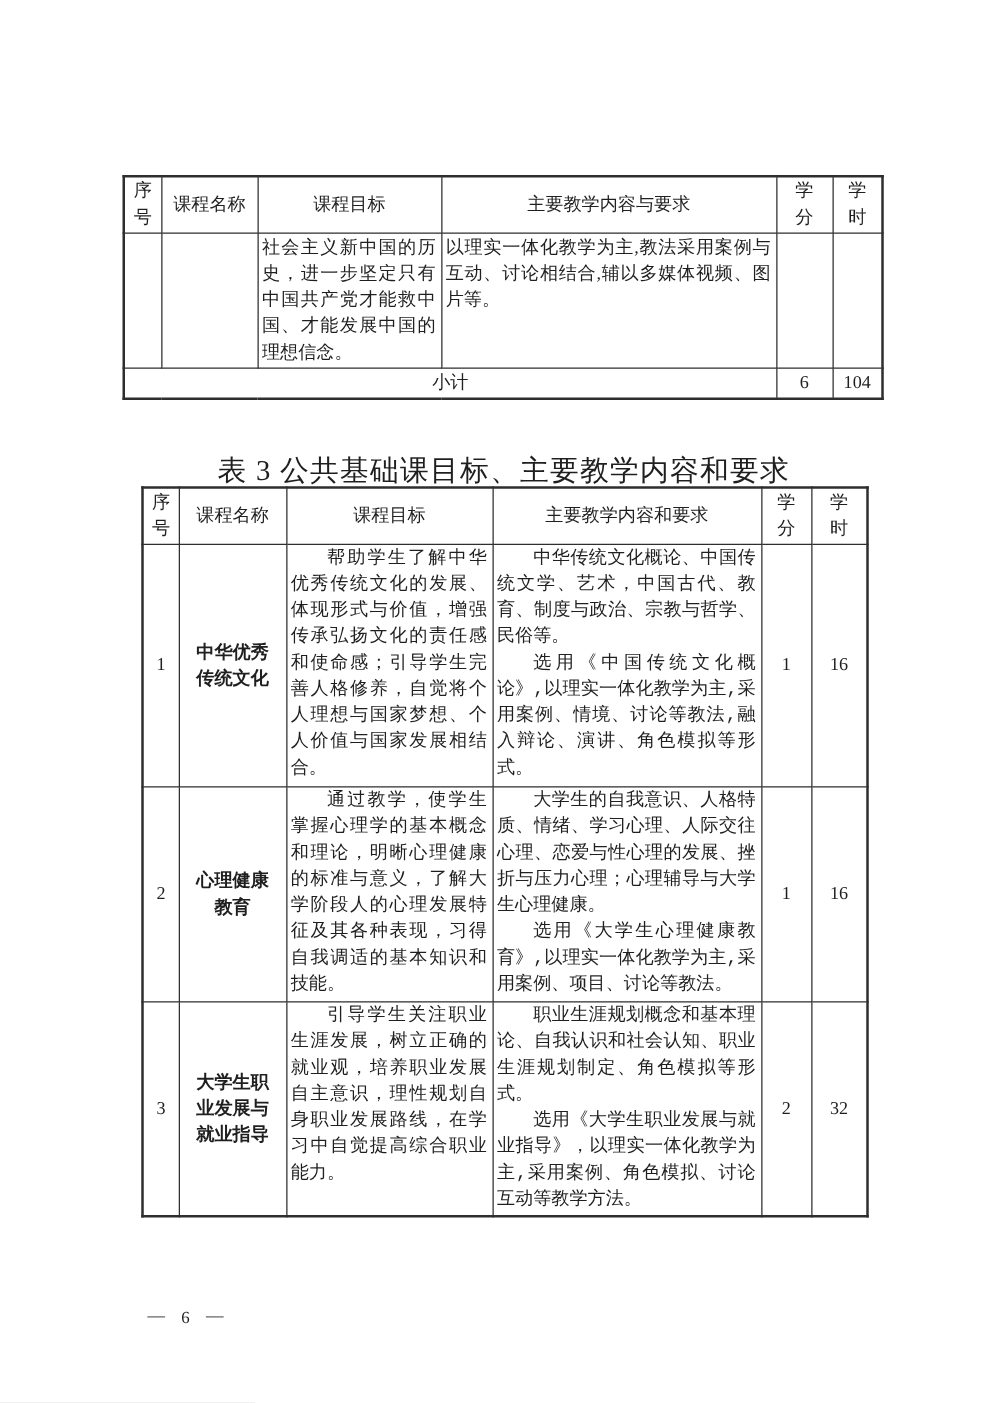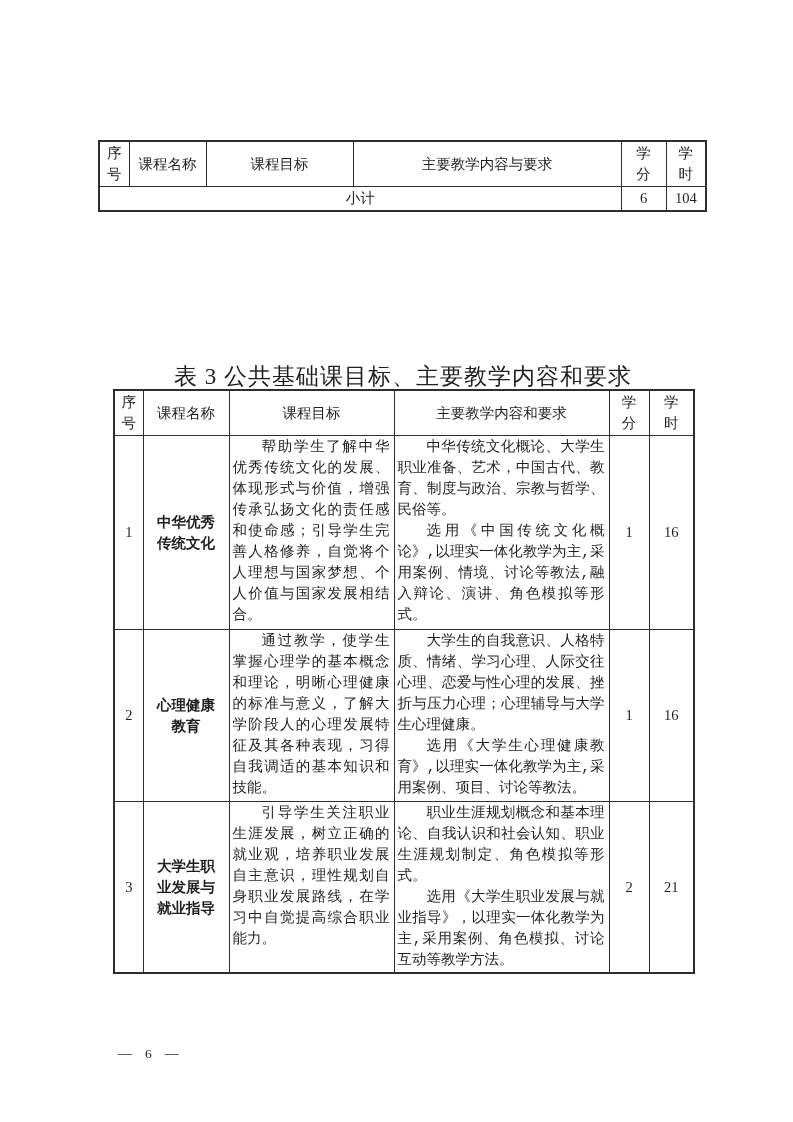--- a/index.html
+++ b/index.html
@@ -97,20 +97,28 @@
       <th class="pre">序
 号</th>
       <th>课程名称</th>
       <th>课程目标</th>
       <th>主要教学内容与要求</th>
       <th class="pre">学
 分</th>
       <th class="pre">学
 时</th>
     </tr>
+    <tr class="body">
+      <td class="c"></td>
+      <td class="c"></td>
+      <td class="txt">社会主义新中国的历史，进一步坚定只有中国共产党才能救中国、才能发展中国的理想信念。</td>
+      <td class="txt">以理实一体化教学为主,教法采用案例与互动、讨论相结合,辅以多媒体视频、图片等。</td>
+      <td class="c"></td>
+      <td class="c"></td>
+    </tr>
     <tr class="subtotal">
       <td class="c" colspan="4">小计</td>
       <td class="c">6</td>
       <td class="c">104</td>
     </tr>
   </tbody>
     </table>
 
   <div class="caption">表 3 公共基础课目标、主要教学内容和要求</div>
 
@@ -137,21 +145,21 @@
     </tr>
 
     <tr class="r1">
       <td class="c">1</td>
       <td class="c pre">中华优秀
 传统文化</td>
       <td class="txt">
         <p class="ind">帮助学生了解中华优秀传统文化的发展、体现形式与价值，增强传承弘扬文化的责任感和使命感；引导学生完善人格修养，自觉将个人理想与国家梦想、个人价值与国家发展相结合。</p>
       </td>
       <td class="txt">
-        <p class="ind">中华传统文化概论、大学生职业准备、艺术，中国古代、教育、制度与政治、宗教与哲学、民俗等。</p>
+        <p class="ind">中华传统文化概论、中国传统文学、艺术，中国古代、教育、制度与政治、宗教与哲学、民俗等。</p>
         <p class="ind">选用《中国传统文化概论》,以理实一体化教学为主,采用案例、情境、讨论等教法,融入辩论、演讲、角色模拟等形式。</p>
       </td>
       <td class="c">1</td>
       <td class="c">16</td>
     </tr>
 
     <tr class="r2">
       <td class="c">2</td>
       <td class="c pre">心理健康
 教育</td>
@@ -172,21 +180,21 @@
 业发展与
 就业指导</td>
       <td class="txt">
         <p class="ind">引导学生关注职业生涯发展，树立正确的就业观，培养职业发展自主意识，理性规划自身职业发展路线，在学习中自觉提高综合职业能力。</p>
       </td>
       <td class="txt">
         <p class="ind">职业生涯规划概念和基本理论、自我认识和社会认知、职业生涯规划制定、角色模拟等形式。</p>
         <p class="ind">选用《大学生职业发展与就业指导》，以理实一体化教学为主,采用案例、角色模拟、讨论互动等教学方法。</p>
       </td>
       <td class="c">2</td>
-      <td class="c">21</td>
+      <td class="c">32</td>
     </tr>
   </tbody>
     </table>
 
   <div class="footer">
     <span>—</span>
     <span class="num">6</span>
     <span>—</span>
   </div>
 

